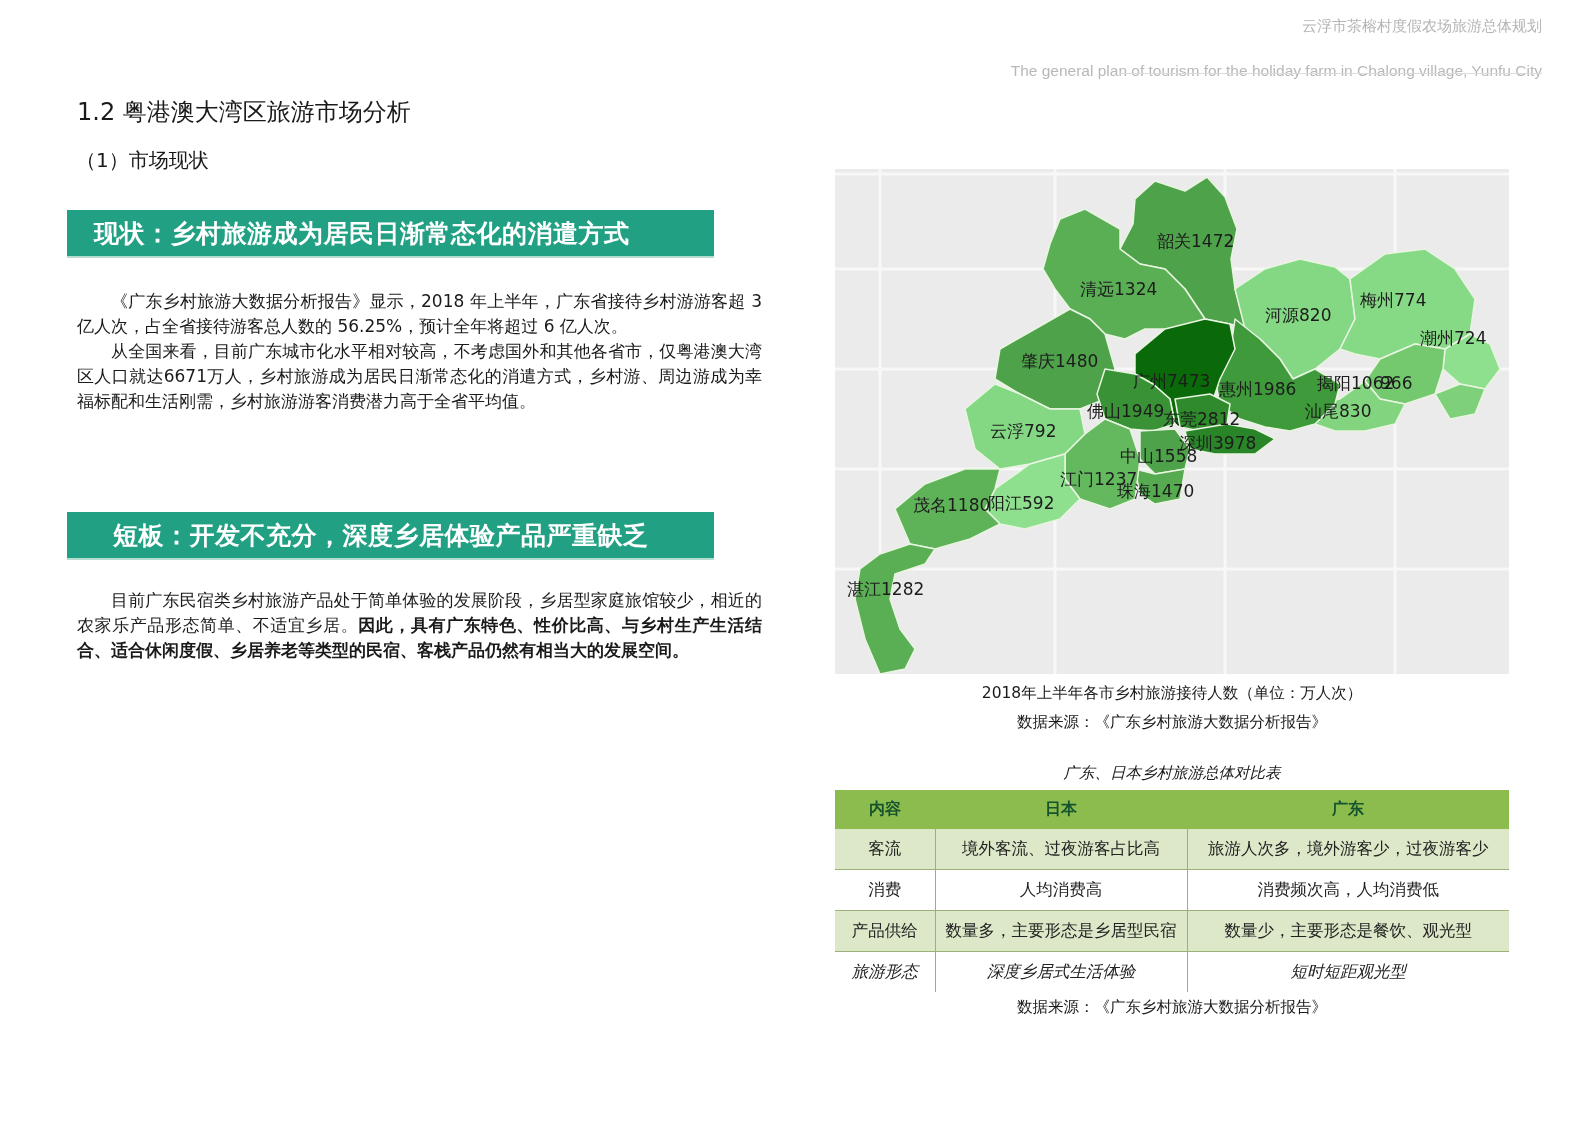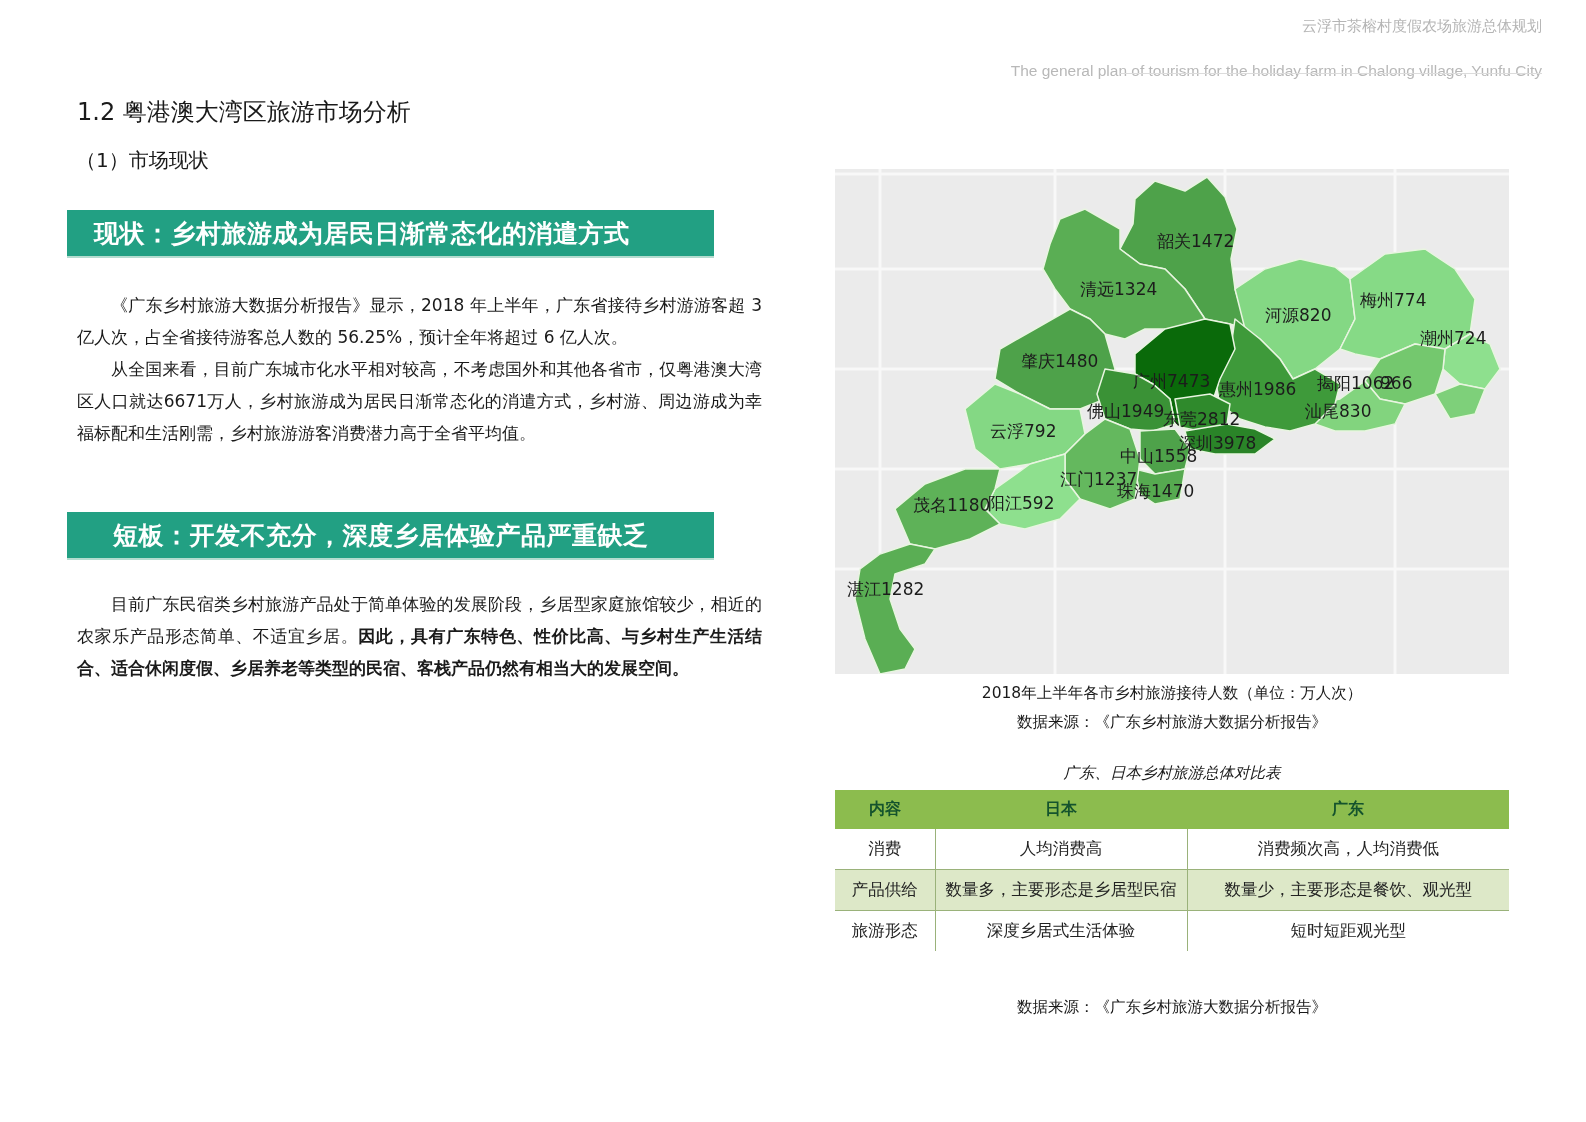--- a/index.html
+++ b/index.html
@@ -15,42 +15,42 @@
   .sub-title { position: absolute; left: 76px; top: 147px; font-size: 20px; color: #1a1a1a; }
 
   .banner {
     position: absolute; left: 67px; width: 647px; height: 48px; background: #22a083;
     border-bottom: 2px solid #b4dccf; color: #fff; font-weight: bold; font-size: 25px;
     display: flex; align-items: center; padding-left: 46px; box-sizing: border-box; letter-spacing: 0.5px;
   }
   .banner-1 { top: 210px; padding-left: 27px; }
   .banner-2 { top: 512px; }
 
-  .para-block { position: absolute; left: 77px; width: 685px; font-size: 17px; line-height: 32px; color: #1a1a1a; text-align: justify; }
+  .para-block { position: absolute; left: 77px; width: 685px; font-size: 17px; line-height: 25px; color: #1a1a1a; text-align: justify; }
   .para-block p { margin: 0; text-indent: 2em; }
   .para-1 { top: 289px; }
   .para-2 { top: 588px; }
   .bold { font-weight: bold; margin-top: 28px; }
 
   .map-wrap { position: absolute; left: 835px; top: 169px; width: 674px; height: 505px; background: #ebebeb; overflow: hidden; }
   .map-wrap svg { display: block; }
 
   .caption { position: absolute; left: 835px; width: 674px; text-align: center; font-size: 15.5px; color: #1a1a1a; }
   .cap-1 { top: 683px; }
   .cap-2 { top: 712px; }
   .cap-3 { top: 763px; font-style: italic; }
   .cap-4 { top: 997px; }
 
   .cmp-table { position: absolute; left: 835px; top: 790px; width: 674px; border-collapse: collapse; font-size: 16.5px; table-layout: fixed; }
   .cmp-table th { background: #8cbc4e; color: #14532d; height: 36px; font-weight: bold; font-size: 16px; border-bottom: 1px solid #8cbc4e; }
   .cmp-table td { height: 38px; text-align: center; color: #222; border: 1px solid #9ab27a; border-left: none; border-right: 1px solid #9ab27a; }
   .cmp-table td:last-child { border-right: none; }
   .cmp-table tr.alt td { background: #dde8c8; }
   .cmp-table tr.plain td { background: #ffffff; }
-  .cmp-table tr.last td { border-bottom: none; }
+  .cmp-table tr.last td { border-bottom: none; font-style: italic; }
   .col-1 { width: 100px; } .col-2 { width: 252px; } .col-3 { width: 322px; }
 </style>
 </head>
 <body>
 
 <div class="header-cn">云浮市茶榕村度假农场旅游总体规划</div>
 <div class="header-en">The general plan of tourism for the holiday farm in Chalong village, Yunfu City</div>
 <div class="header-rule"></div>
 
 <div class="section-title">1.2 粤港澳大湾区旅游市场分析</div>
@@ -168,20 +168,25 @@
       <col class="col-3">
     </colgroup>
   <thead>
     <tr>
       <th>内容</th>
       <th>日本</th>
       <th>广东</th>
     </tr>
   </thead>
   <tbody>
+    <tr class="alt">
+      <td>客流</td>
+      <td>境外客流、过夜游客占比高</td>
+      <td>旅游人次多，境外游客少，过夜游客少</td>
+    </tr>
     <tr class="plain">
       <td>消费</td>
       <td>人均消费高</td>
       <td>消费频次高，人均消费低</td>
     </tr>
     <tr class="alt">
       <td>产品供给</td>
       <td>数量多，主要形态是乡居型民宿</td>
       <td>数量少，主要形态是餐饮、观光型</td>
     </tr>

